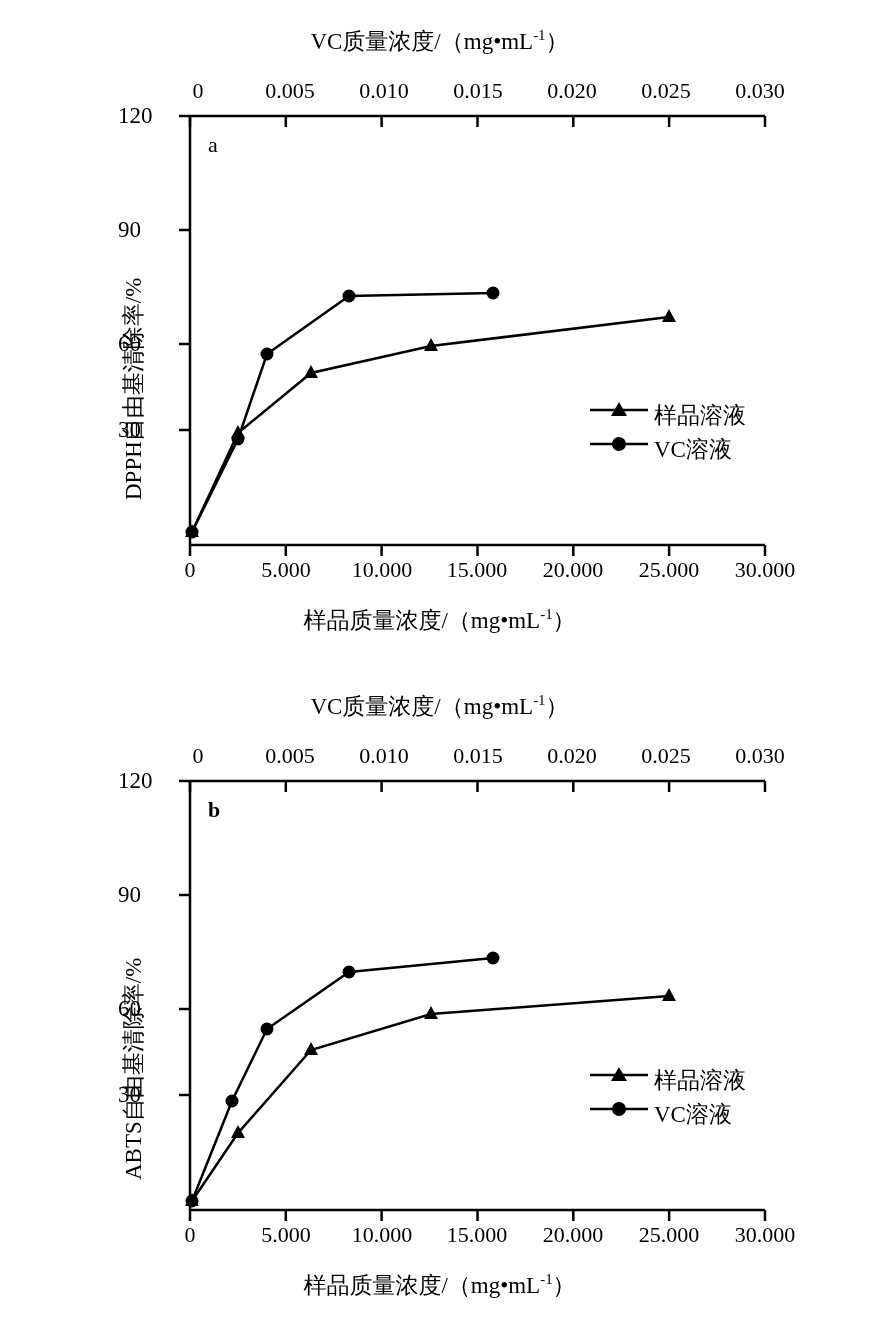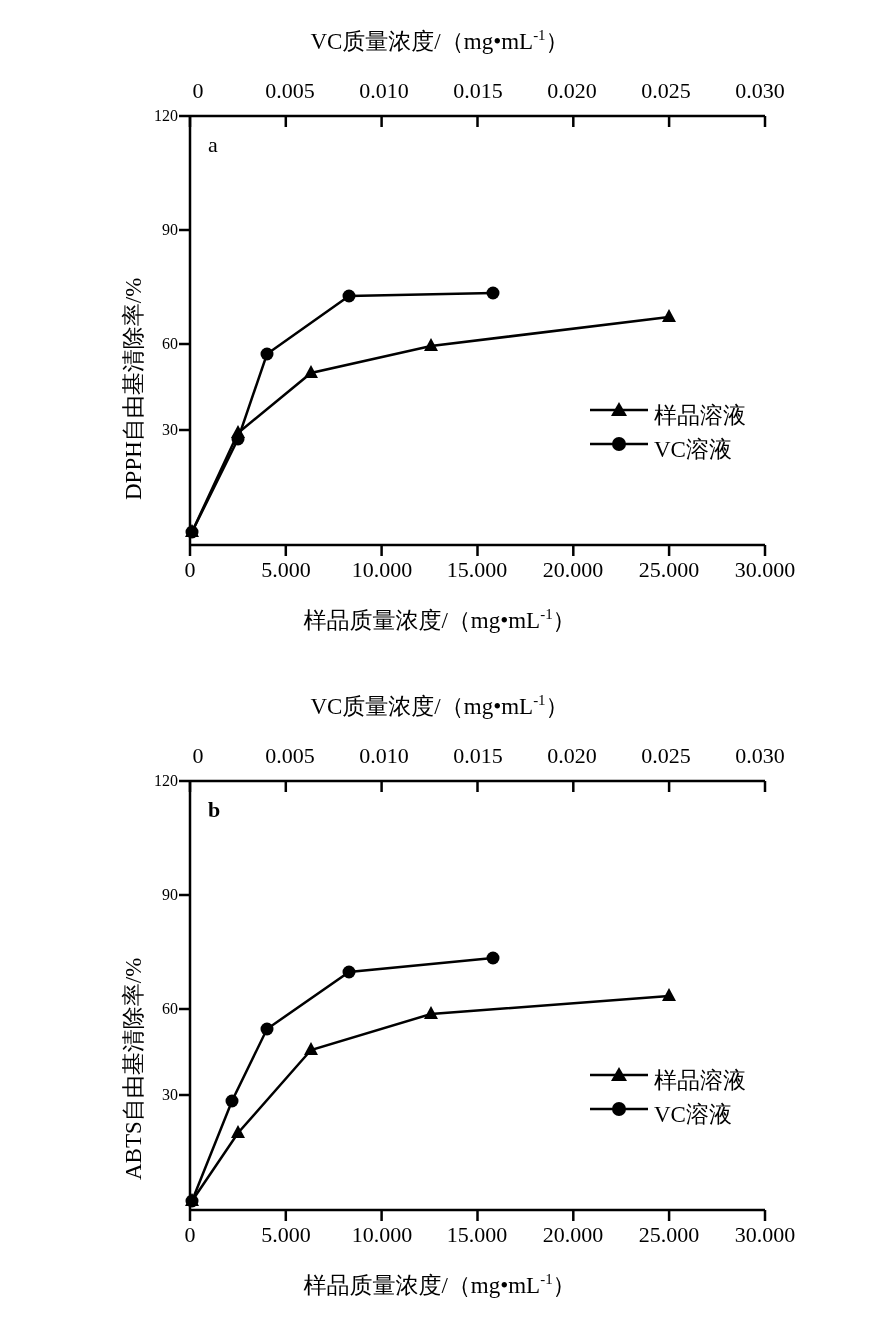--- a/index.html
+++ b/index.html
@@ -67,22 +67,22 @@
   }
   .ylabel {
     position: absolute;
     transform-origin: 0 0;
     transform: rotate(-90deg);
     font-size: 23px;
     white-space: nowrap;
   }
   .ytick {
     position: absolute;
-    text-align: right;
-    font-size: 16px;
+    text-align: left;
+    font-size: 23px;
     transform: translateY(-50%);
     width: 60px;
   }
   .plot-svg {
     position: absolute;
   }
   .panel-letter {
     position: absolute;
     font-size: 22px;
     font-style: normal;

